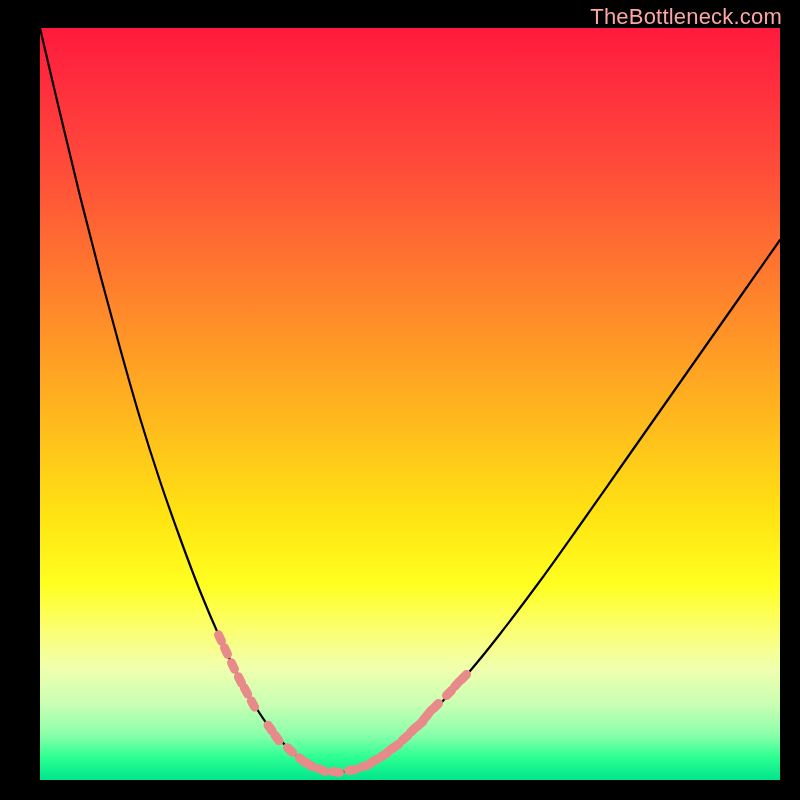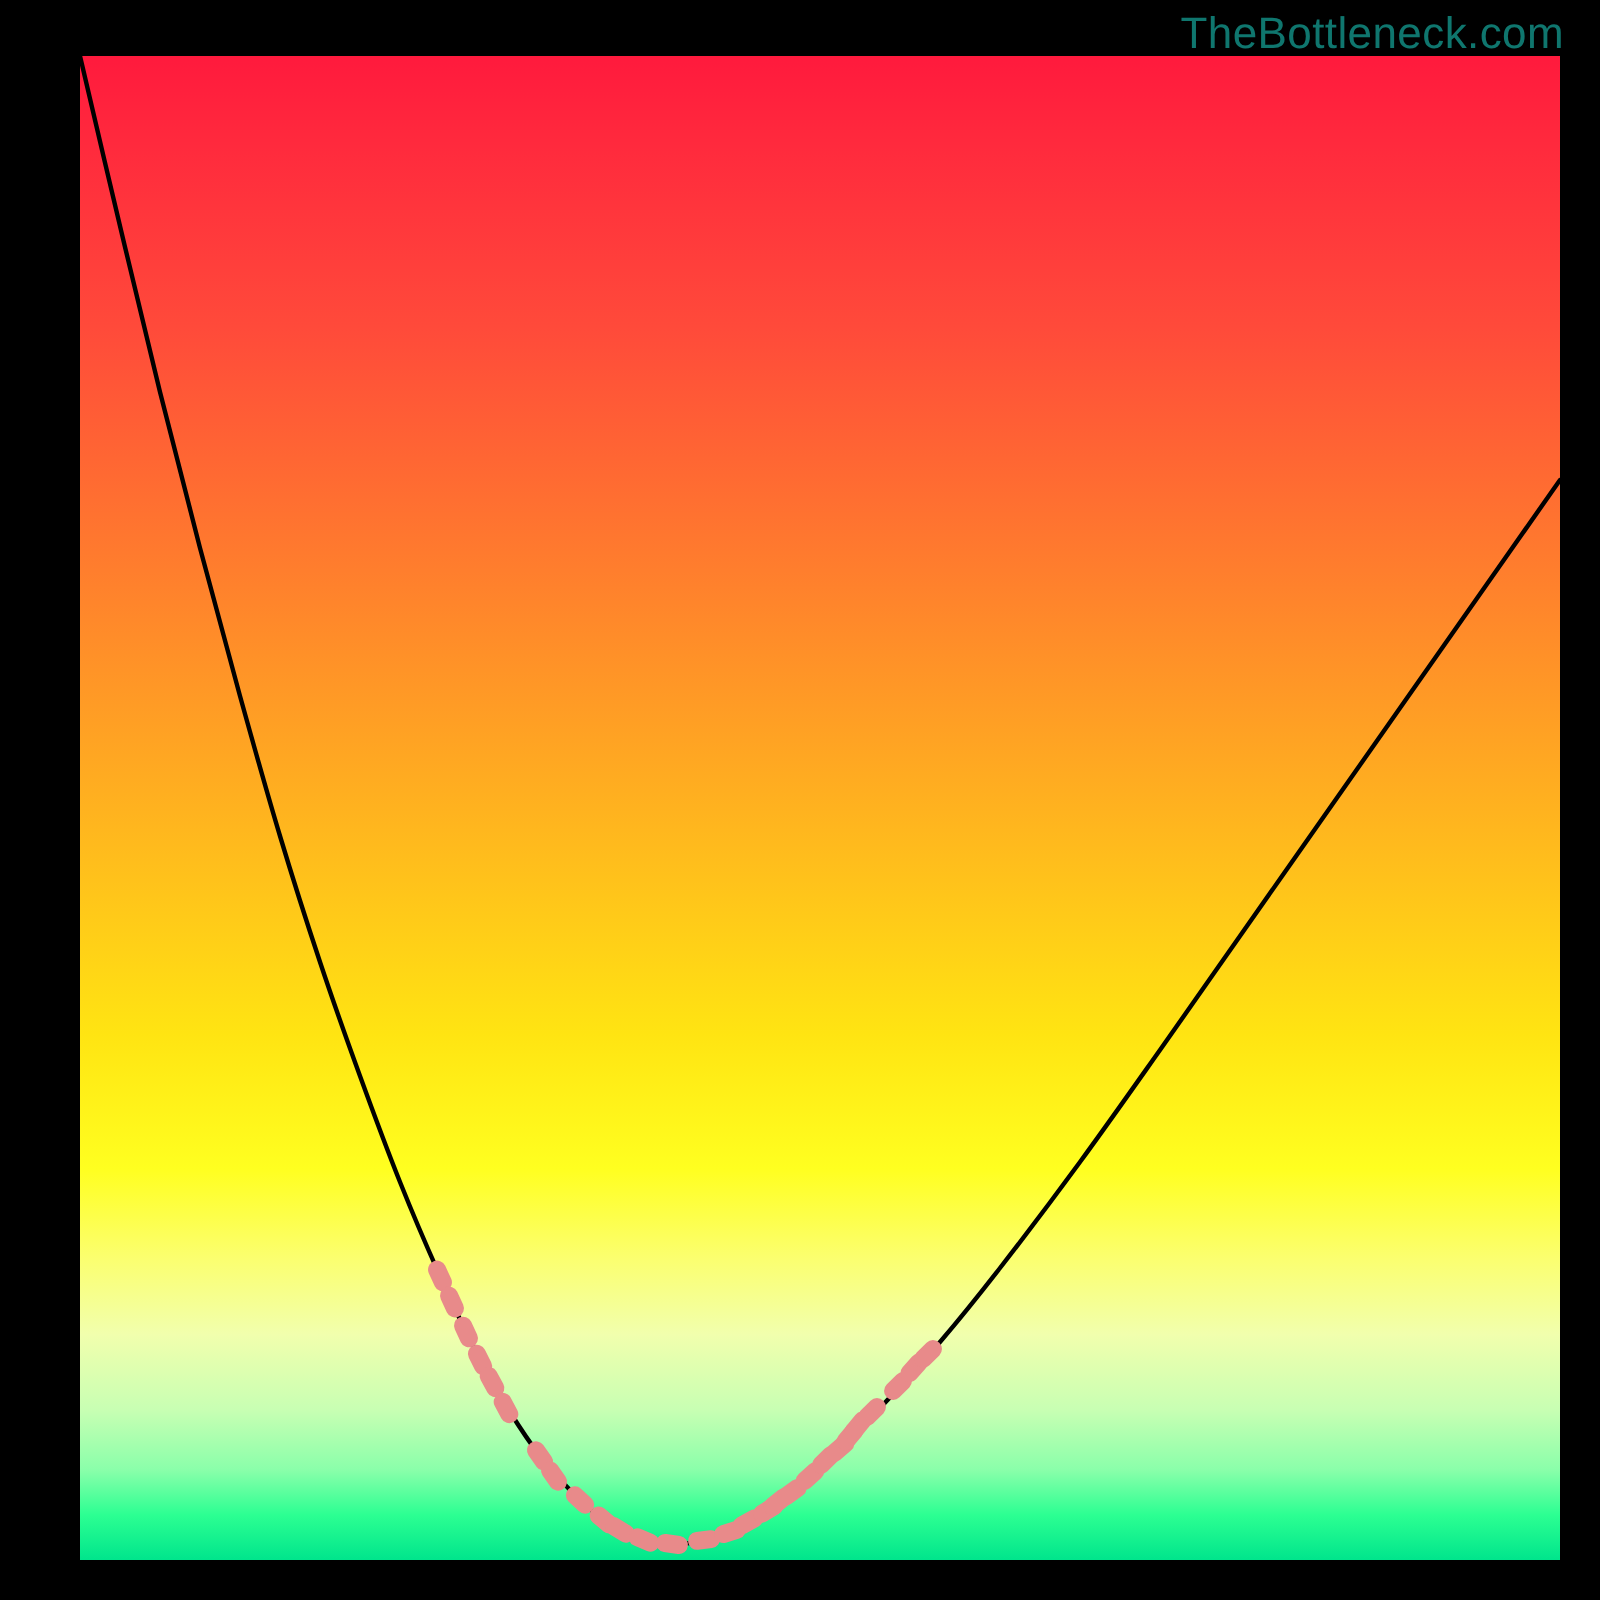--- a/index.html
+++ b/index.html
@@ -44,21 +44,21 @@
       #2cff92 97%,
       #00e58c 100%
     );
   }
   .watermark {
     position: absolute;
     top: 4px;
     right: 18px;
     font-size: 22px;
     font-weight: 500;
-    color: #0f766e;
+    color: #fca5a5;
     letter-spacing: 0.2px;
     user-select: none;
   }
   svg.curve {
     position: absolute;
     inset: 0;
     width: 100%;
     height: 100%;
     overflow: visible;
   }

